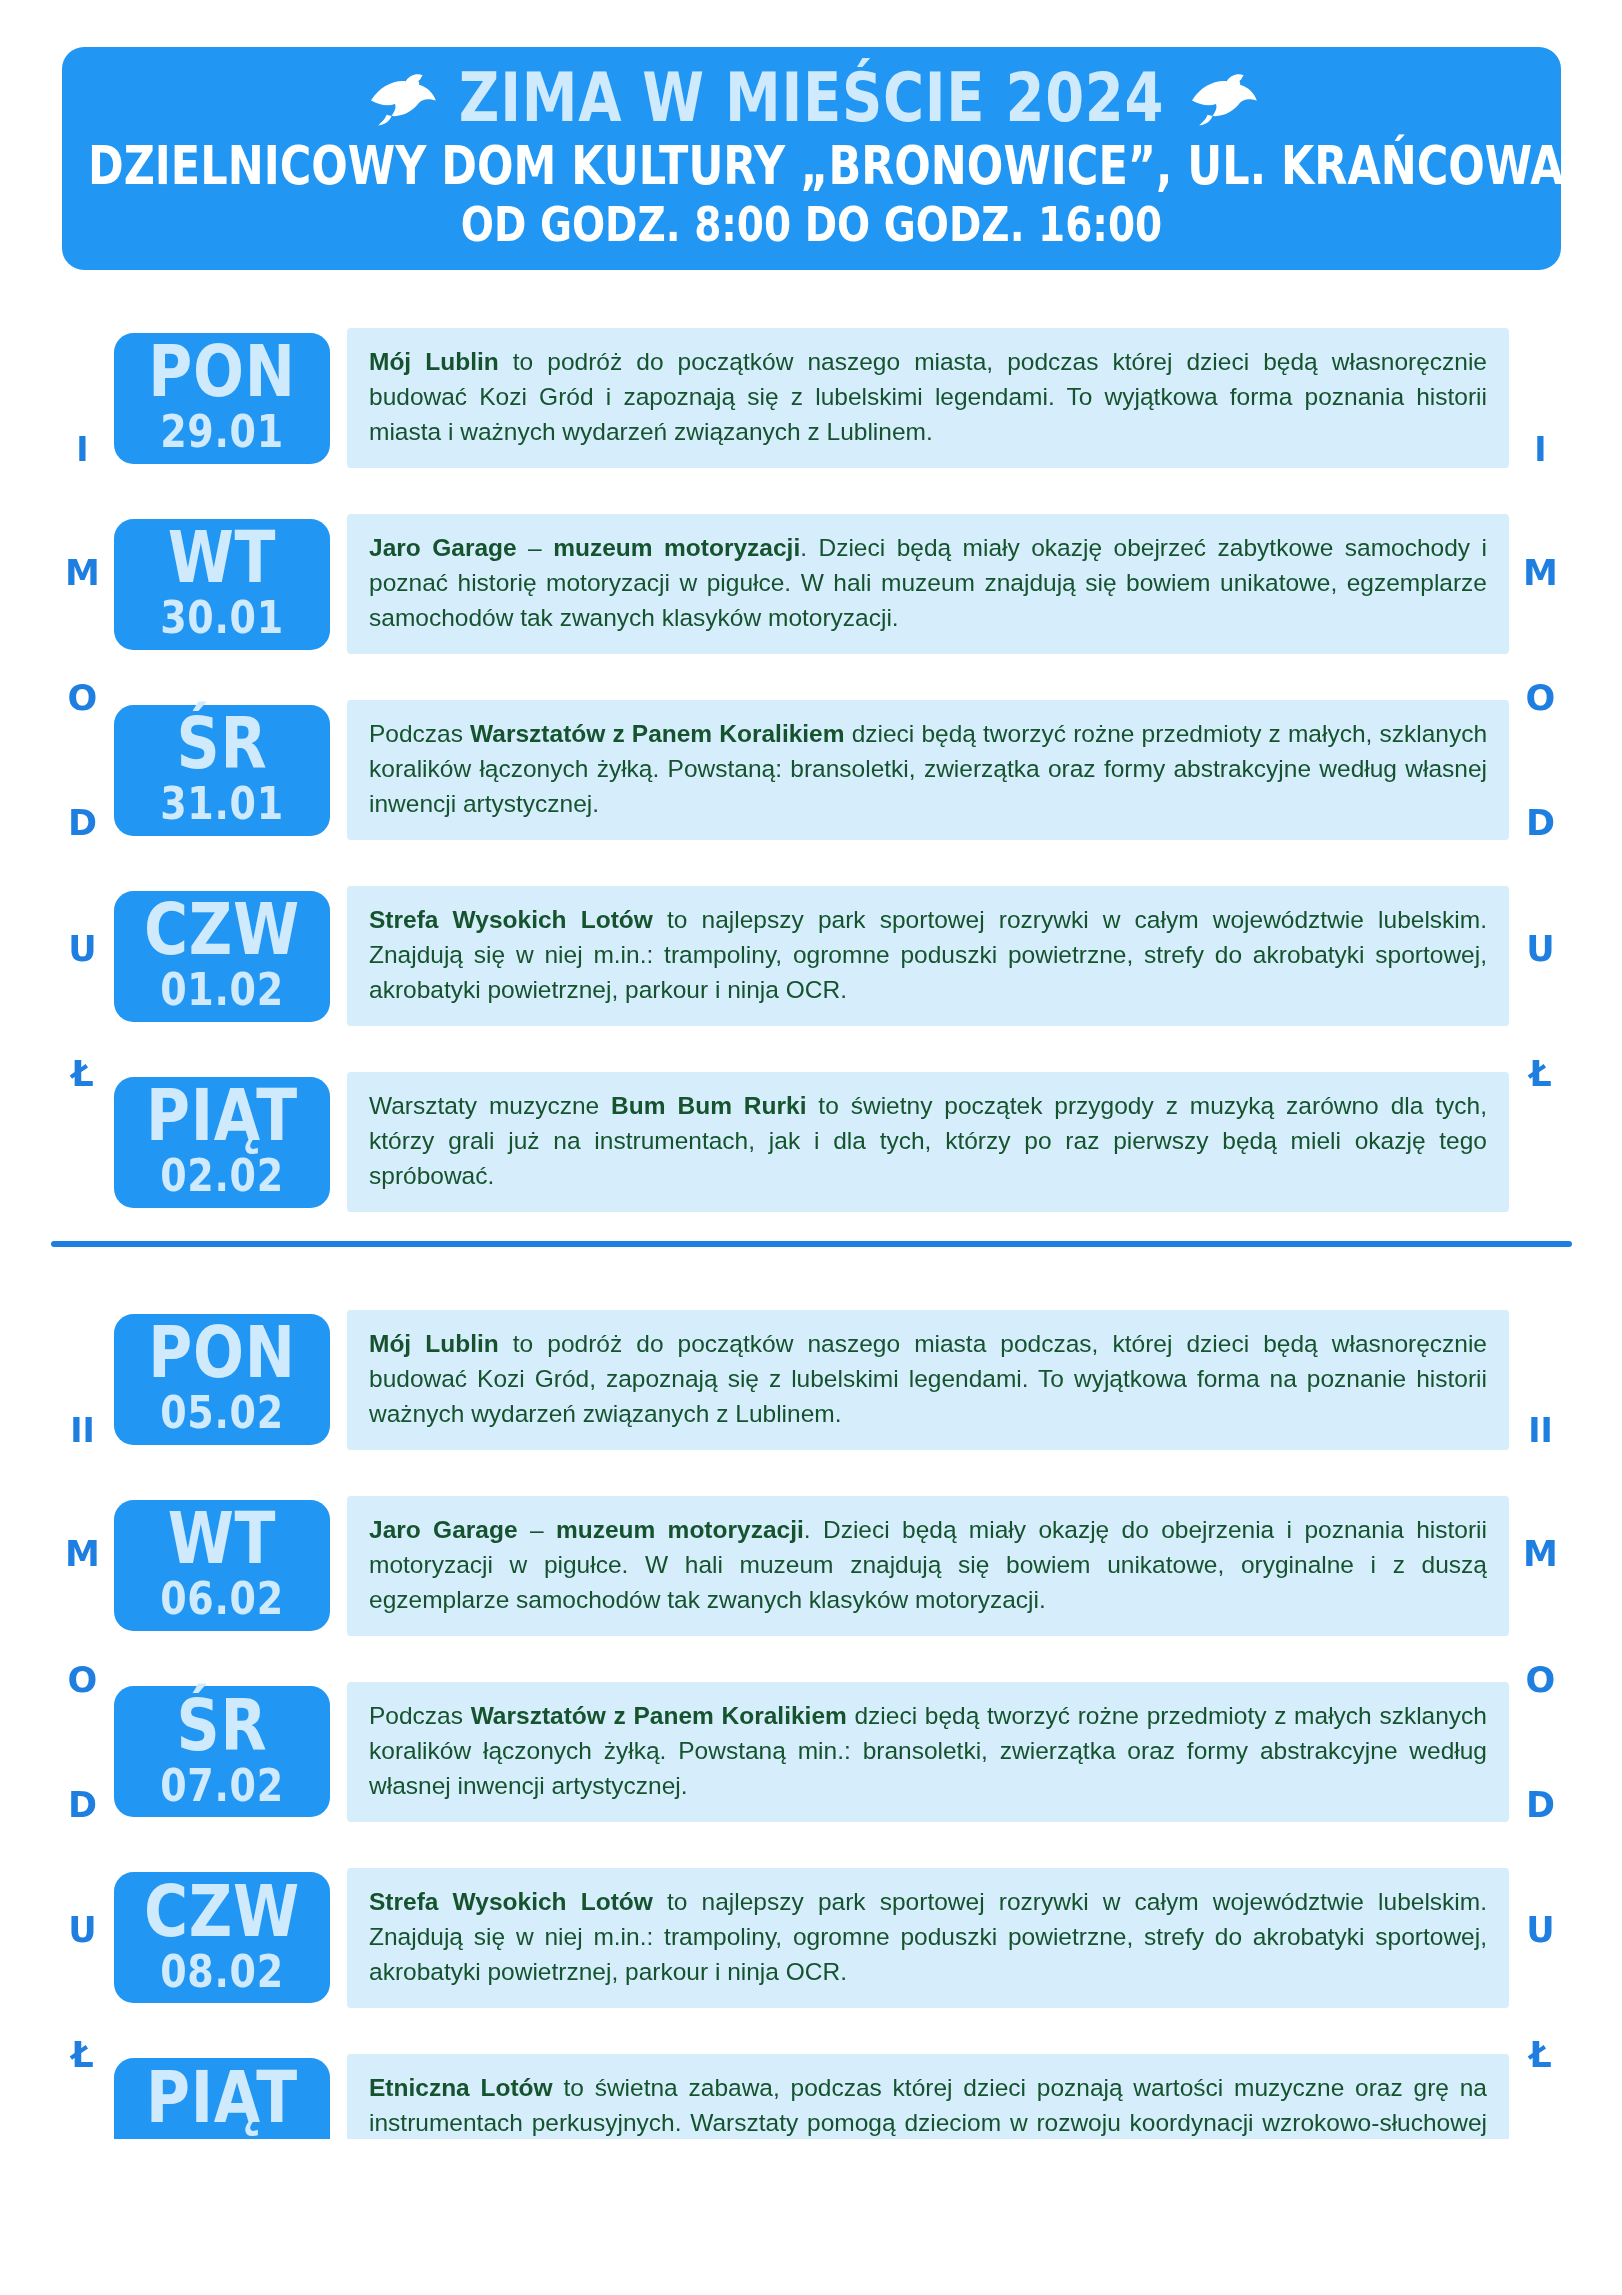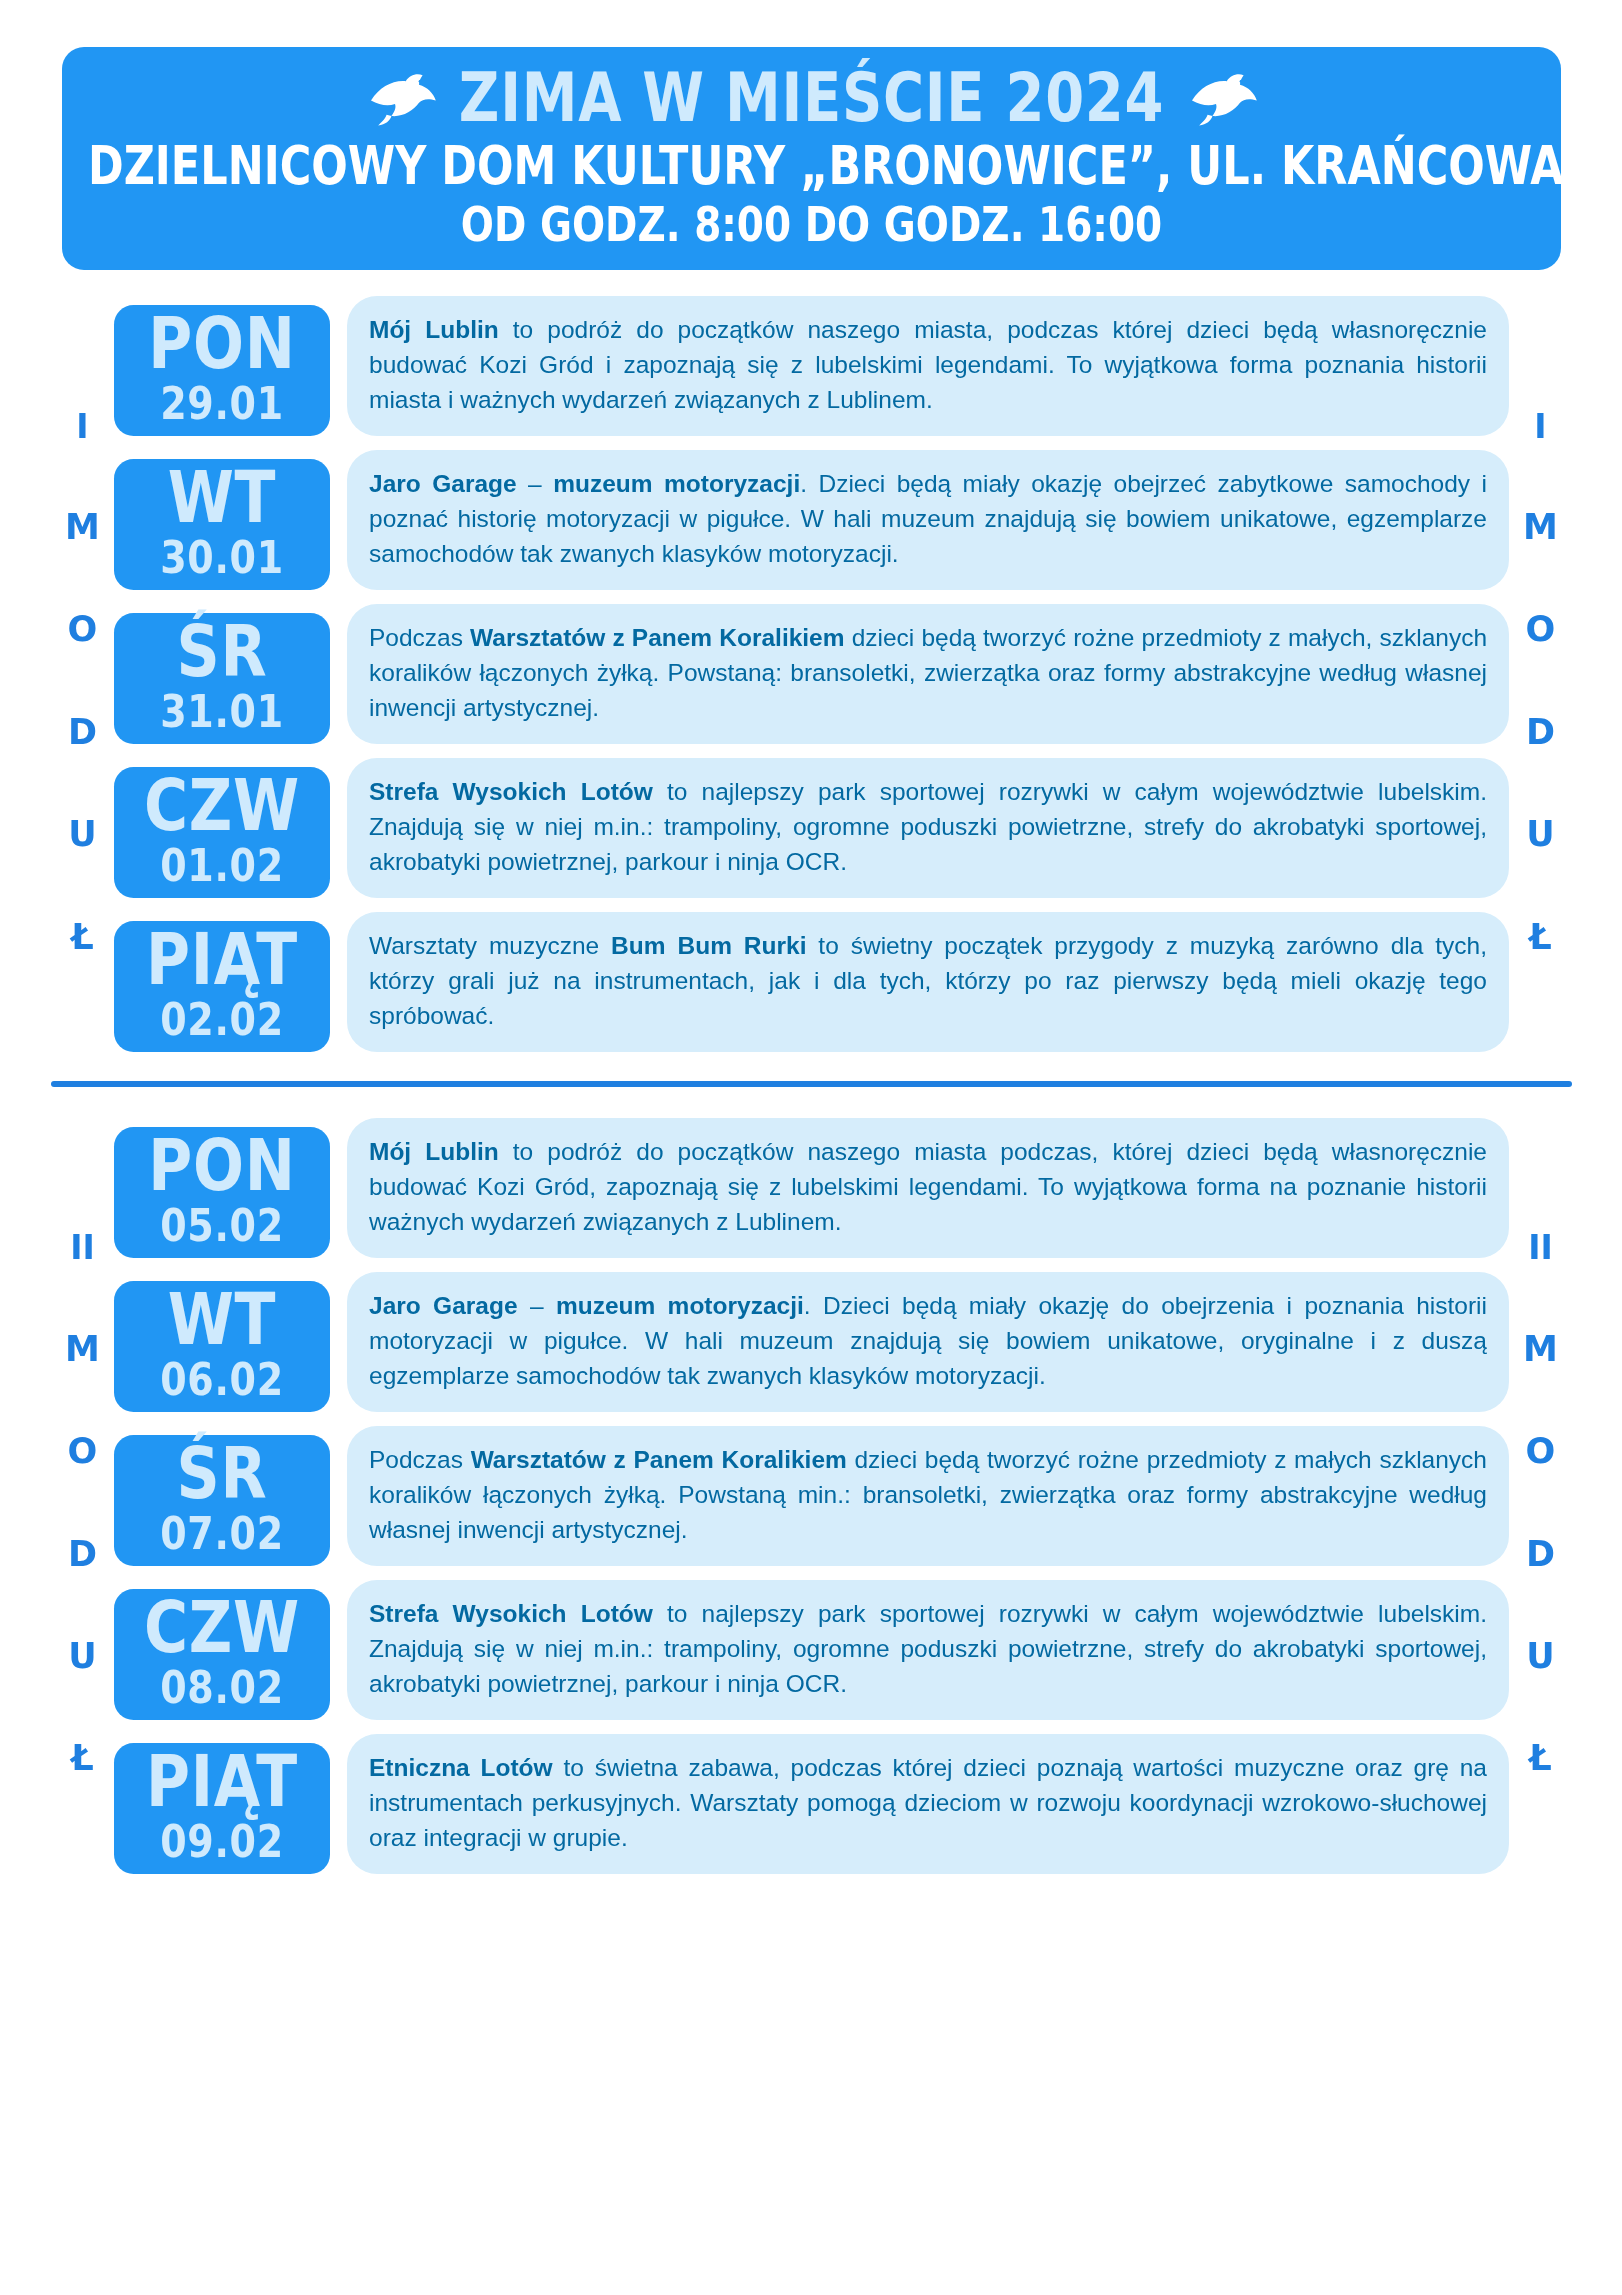--- a/index.html
+++ b/index.html
@@ -98,22 +98,23 @@
   .side-roman { font-size: 33px !important; }
 
   .rows {
     flex: 1 1 auto;
     display: flex;
     flex-direction: column;
     gap: 14.4px;
   }
   .row {
     display: flex;
-    align-items: flex-end;
+    align-items: center;
     gap: 17px;
+    margin-top: 32px;
   }
   .daybox {
     flex: 0 0 216px;
     width: 216px;
     background: #2196f3;
     border-radius: 19.6px;
     color: #cfeafd;
     text-align: center;
     padding: 9.2px 6.5px 11.8px 6.5px;
     min-height: 131px;
@@ -137,23 +138,23 @@
     font-weight: bold;
     line-height: 1;
     font-family: "DejaVu Sans", sans-serif;
     transform: scaleY(1.18);
     transform-origin: center;
     letter-spacing: 0.7px;
   }
   .desc {
     flex: 1 1 auto;
     background: #d6edfb;
-    border-radius: 30px;
+    border-radius: 4px;
     padding: 17px 22px 18.3px 22px;
-    color: #0369a1;
+    color: #14532d;
     font-size: 24.5px;
     line-height: 1.42;
     text-align: justify;
     min-height: 131px;
     display: flex;
     align-items: center;
   }
   .desc p { margin: 0; width: 100%; }
   .desc b { font-weight: bold; }
 

